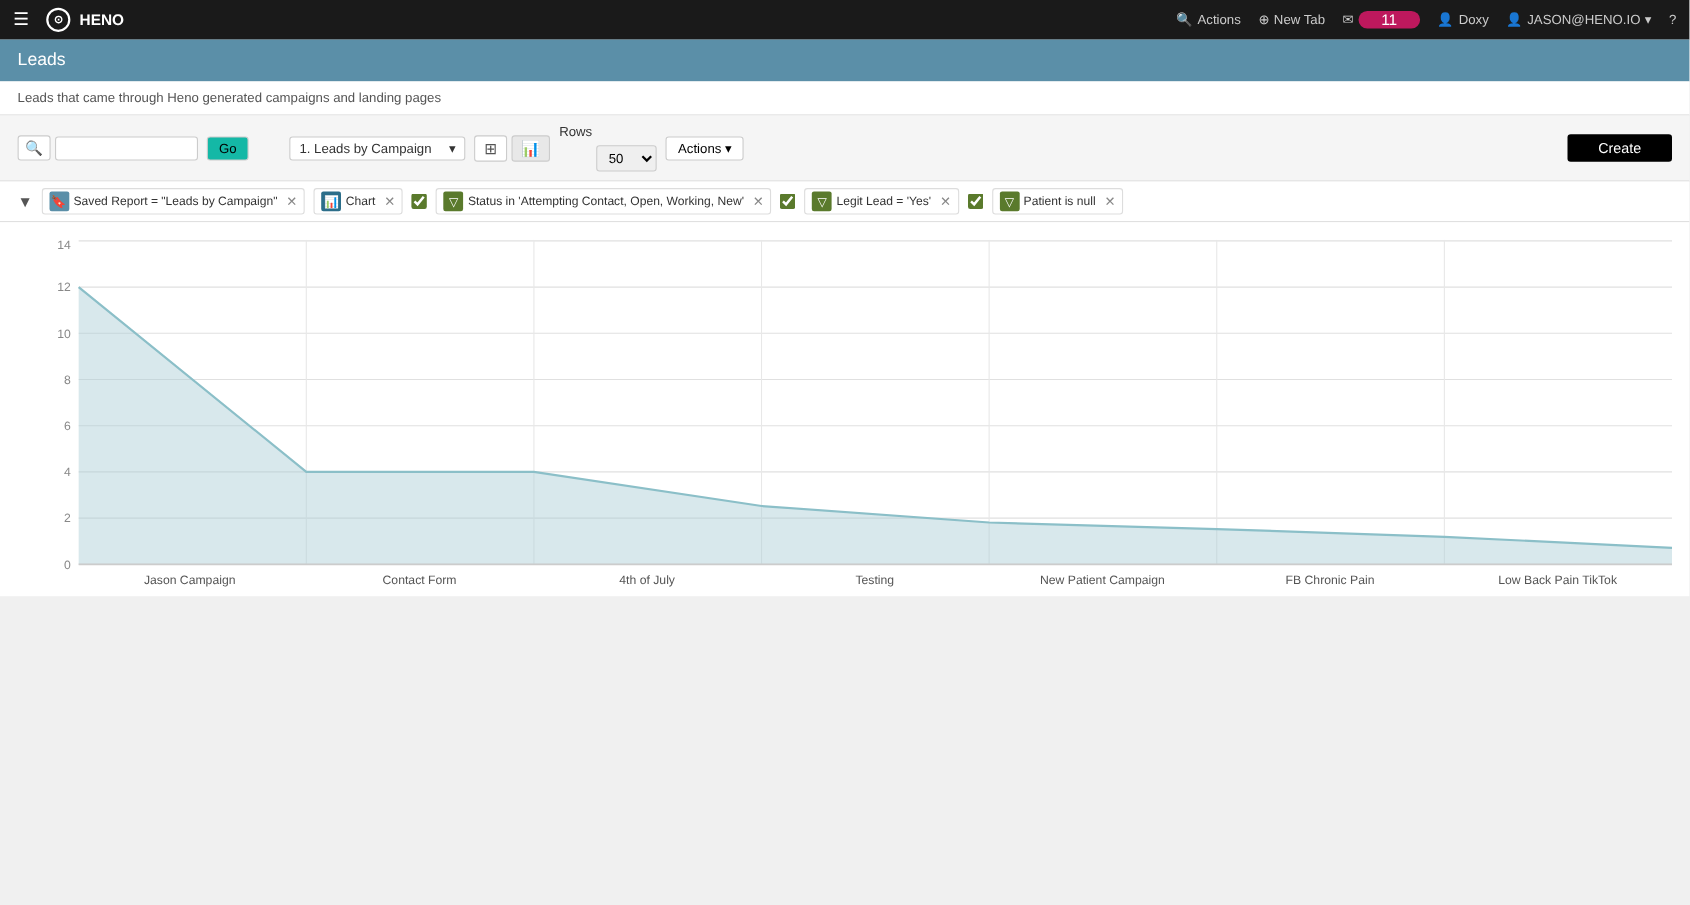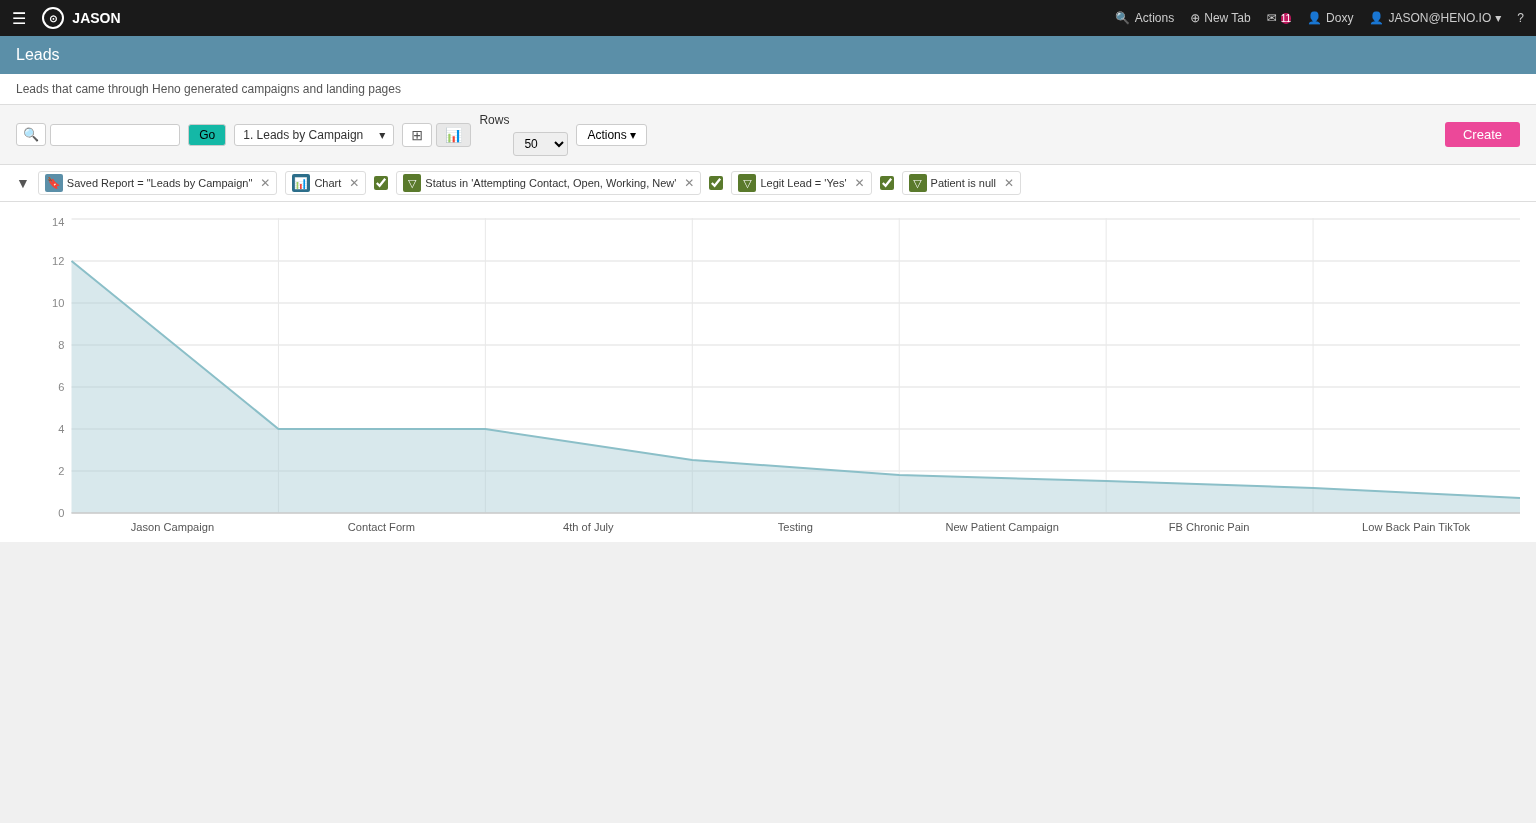--- a/index.html
+++ b/index.html
@@ -13,21 +13,21 @@
       display: flex;
       align-items: center;
       padding: 0 12px;
       gap: 16px;
     }
     .nav-logo { display: flex; align-items: center; gap: 8px; font-weight: bold; font-size: 14px; }
     .nav-logo-ring { width: 22px; height: 22px; border: 2px solid #fff; border-radius: 50%; display: flex; align-items: center; justify-content: center; font-size: 10px; }
     .nav-menu-icon { font-size: 16px; cursor: pointer; }
     .nav-spacer { flex: 1; }
     .nav-item { display: flex; align-items: center; gap: 4px; font-size: 12px; color: #ccc; cursor: pointer; }
-    .nav-badge { background: #be185d; color: #fff; border-radius: 10px; padding: 0 0; font-size: 10px; }
+    .nav-badge { background: #be185d; color: #fff; border-radius: 10px; padding: 0 21px; font-size: 14px; }
     .nav-user { display: flex; align-items: center; gap: 4px; font-size: 12px; color: #ccc; cursor: pointer; }
 
     
     .page-header {
       background: #5b8fa8;
       color: #ffffff;
       padding: 10px 16px;
       font-size: 16px;
       font-weight: 400;
     }
@@ -47,28 +47,28 @@
       border-bottom: 1px solid #ddd;
       padding: 8px 16px;
       display: flex;
       align-items: center;
       gap: 8px;
     }
     .search-wrapper { display: flex; align-items: center; gap: 4px; }
     .search-icon-btn { background: none; border: 1px solid #ccc; border-radius: 3px; padding: 3px 6px; cursor: pointer; color: #555; font-size: 13px; display: flex; align-items: center; background: #fff; }
     .search-input { border: 1px solid #ccc; border-radius: 3px; padding: 3px 8px; font-size: 12px; width: 130px; }
     .go-btn { background: #14b8a6; border: 1px solid #ccc; border-radius: 3px; padding: 3px 10px; cursor: pointer; font-size: 12px; }
-    .report-select { display: flex; align-items: center; gap: 4px; border: 1px solid #ccc; border-radius: 3px; padding: 3px 8px; background: #fff; font-size: 12px; cursor: pointer; min-width: 160px; justify-content: space-between; }
+    .report-select { display: flex; align-items: center; gap: 4px; border: 1px solid #ccc; border-radius: 3px; padding: 3px 8px; background: #fff; font-size: 12px; cursor: pointer; min-width: 160px; justify-content: space-between; margin-left: 29px; }
     .view-icons { display: flex; gap: 4px; }
     .view-btn { background: #fff; border: 1px solid #ccc; border-radius: 3px; padding: 3px 8px; cursor: pointer; font-size: 14px; color: #555; }
     .view-btn.active { background: #e8e8e8; }
     .rows-select { display: flex; gap: 4px; font-size: 12px; }
     .rows-select select { border: 1px solid #ccc; border-radius: 3px; padding: 3px 6px; font-size: 12px; margin-top: 19px; }
     .actions-btn { background: #fff; border: 1px solid #ccc; border-radius: 3px; padding: 3px 10px; cursor: pointer; font-size: 12px; }
-    .create-btn { background: #ec4899; color: #fff; border: none; border-radius: 3px; padding: 5px 18px; cursor: pointer; font-size: 13px; margin-left: auto; }
+    .create-btn { background: #000000; color: #fff; border: none; border-radius: 3px; padding: 5px 28px; cursor: pointer; font-size: 13px; margin-left: auto; }
 
     
     .filter-bar {
       background: #fff;
       border-bottom: 1px solid #ddd;
       padding: 6px 16px;
       display: flex;
       align-items: center;
       gap: 8px;
       flex-wrap: wrap;
@@ -113,21 +113,21 @@
       min-height: 250px;
     }
   </style>
 </head>
 <body>
 
 <nav class="top-nav">
   <span class="nav-menu-icon">☰</span>
   <div class="nav-logo">
     <div class="nav-logo-ring">⊙</div>
-    <span>JASON</span>
+    <span>HENO</span>
   </div>
   <div class="nav-spacer"></div>
   <div class="nav-item">
     <span>🔍</span>
     <span>Actions</span>
   </div>
   <div class="nav-item">
     <span>⊕</span>
     <span>New Tab</span>
   </div>

